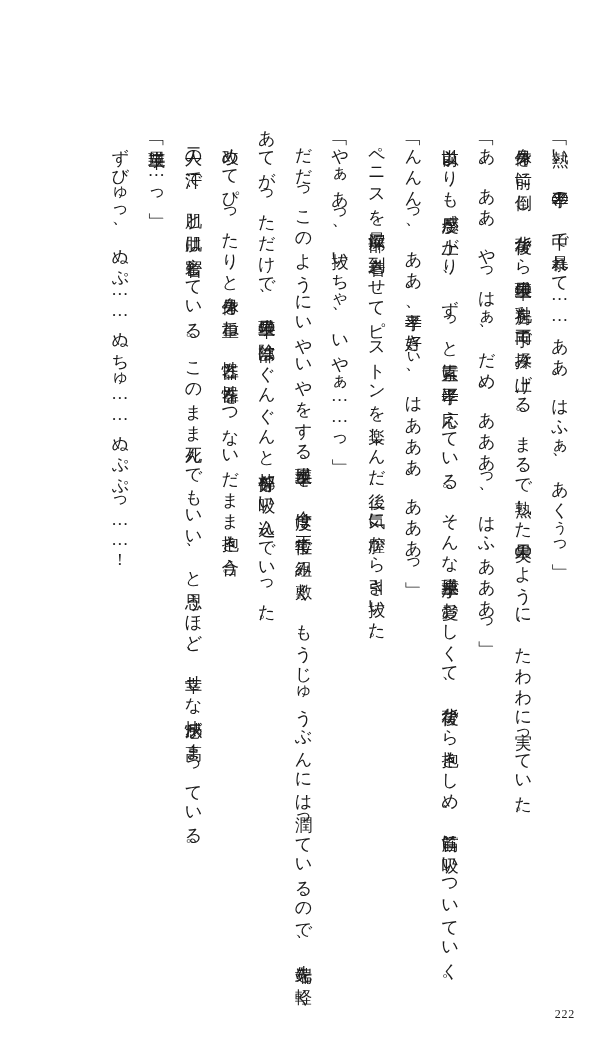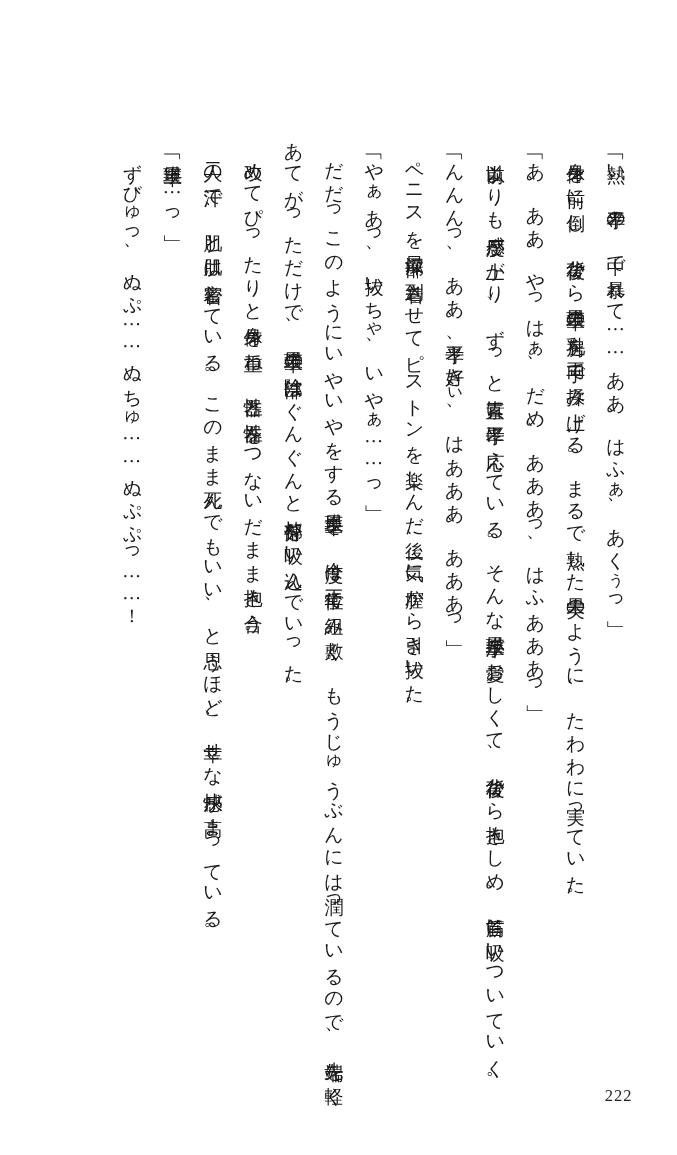--- a/index.html
+++ b/index.html
@@ -56,22 +56,22 @@
     text-orientation: upright;
     -webkit-text-orientation: upright;
     height: 880px;
     text-indent: 1em;
   }
 
   
   .folio {
     position: absolute;
     right: 40px;
-    bottom: 44px;
-    font-size: 15px;
+    bottom: 28px;
+    font-size: 12px;
     letter-spacing: 0.06em;
     color: #222222;
     font-family: "Liberation Serif", "DejaVu Serif", serif;
     writing-mode: horizontal-tb;
   }
 </style>
 </head>
 <body>
 
 <div class="page">

